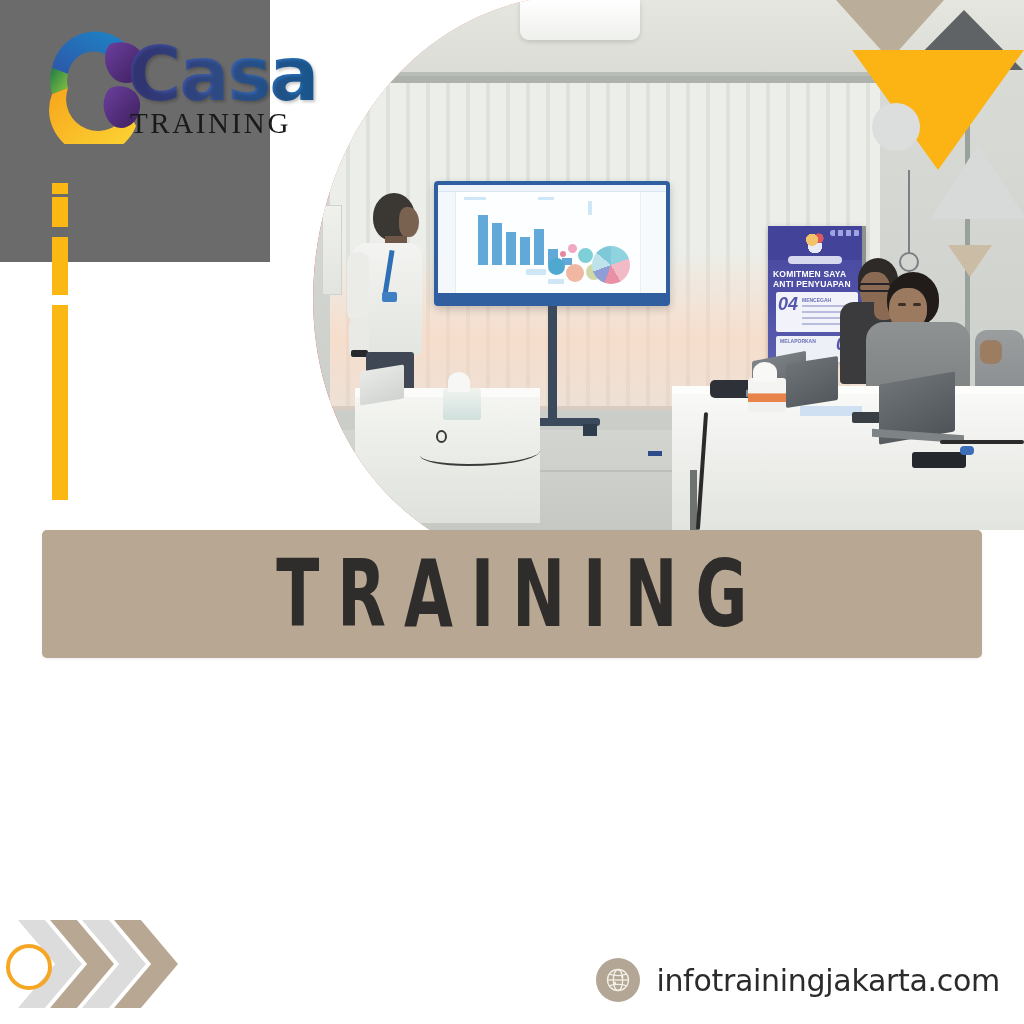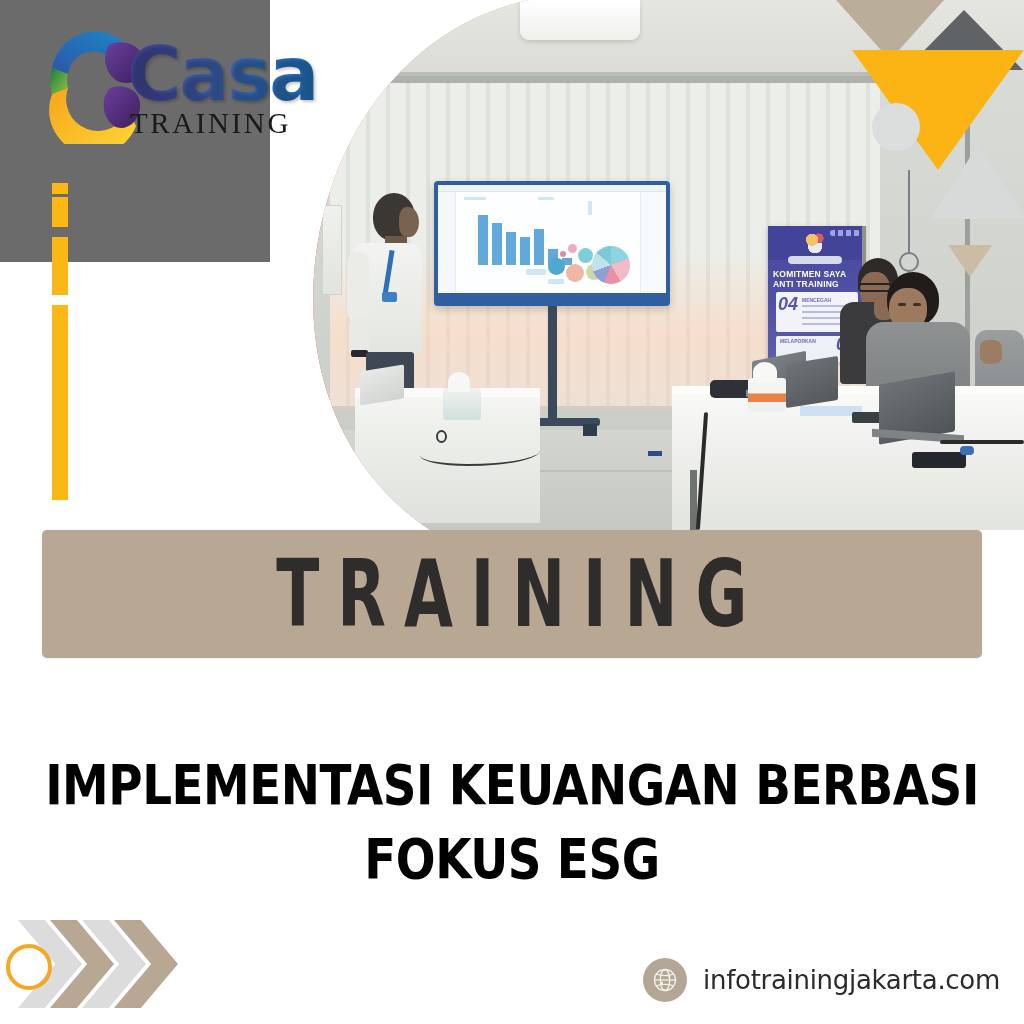--- a/index.html
+++ b/index.html
@@ -283,21 +283,21 @@
   }
 
   
   .footer { position:absolute; right:24px; top:958px; display:flex; align-items:center; gap:16px; }
   .globe-badge {
     width:44px; height:44px; border-radius:50%; background:#B3A694;
     display:flex; align-items:center; justify-content:center; flex:none;
   }
   .footer-url {
     font-family:"DejaVu Sans","Liberation Sans", sans-serif;
-    font-size:26px; color:#2b2b2b; letter-spacing:-0.3px;
+    font-size:30px; color:#2b2b2b; letter-spacing:-0.3px;
   }
 </style>
 </head>
 <body>
 
 <div id="poster">
 
   <div class="photo-wrap">
     <div class="photo">
       <div class="wall-back"></div>
@@ -372,21 +372,21 @@
       <div class="tissue-l-top"></div>
       <div class="cable-l"></div>
       <div class="cable-loop"></div>
 
       <div class="rollup">
         <div class="rollup-hdr"></div>
         <div class="rollup-ico"></div>
         <div class="rollup-dots"></div>
         <div class="rollup-pill"></div>
         <div class="rollup-t1">KOMITMEN SAYA</div>
-        <div class="rollup-t2">ANTI TRAINING</div>
+        <div class="rollup-t2">ANTI PENYUAPAN</div>
         <div class="rollup-card1"></div>
         <div class="rollup-card2"></div>
         <div class="rollup-n1">04</div>
         <div class="rollup-sub1">MENCEGAH</div>
         <div class="rollup-lines"></div>
         <div class="rollup-n2">02</div>
         <div class="rollup-sub2">MELAPORKAN</div>
       </div>
       <div class="rollup-pole"></div>
 
@@ -475,24 +475,20 @@
     <div class="logo-text">
       <div class="logo-casa">Casa</div>
       <div class="logo-training">TRAINING</div>
     </div>
   </div>
 
   <div class="banner">
     <span class="banner-text">TRAINING</span>
   </div>
 
-  <div class="title">
-    <div class="title-line">IMPLEMENTASI KEUANGAN BERBASI</div>
-    <div class="title-line">FOKUS ESG</div>
-  </div>
 
   <div class="chevrons">
     <div class="chev c1"></div>
     <div class="chev c2"></div>
     <div class="chev c3"></div>
     <div class="chev c4"></div>
   </div>
   <div class="chev-ring"></div>
 
   <div class="footer">

